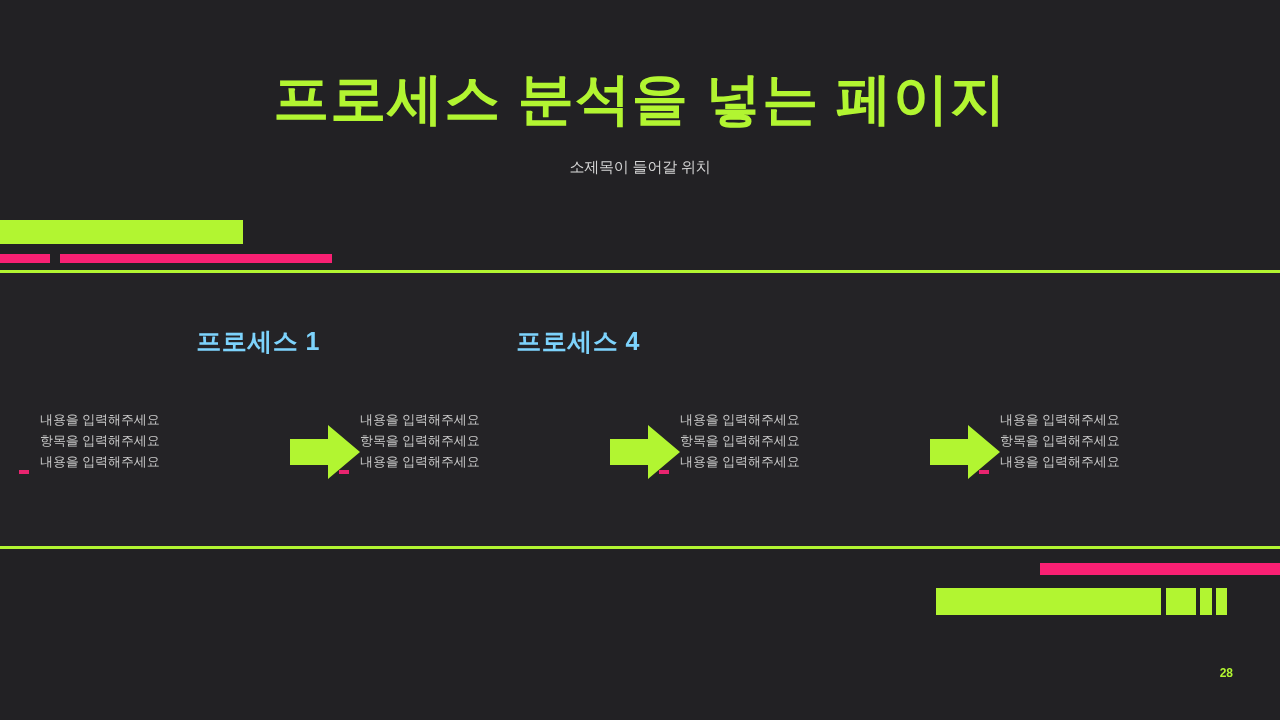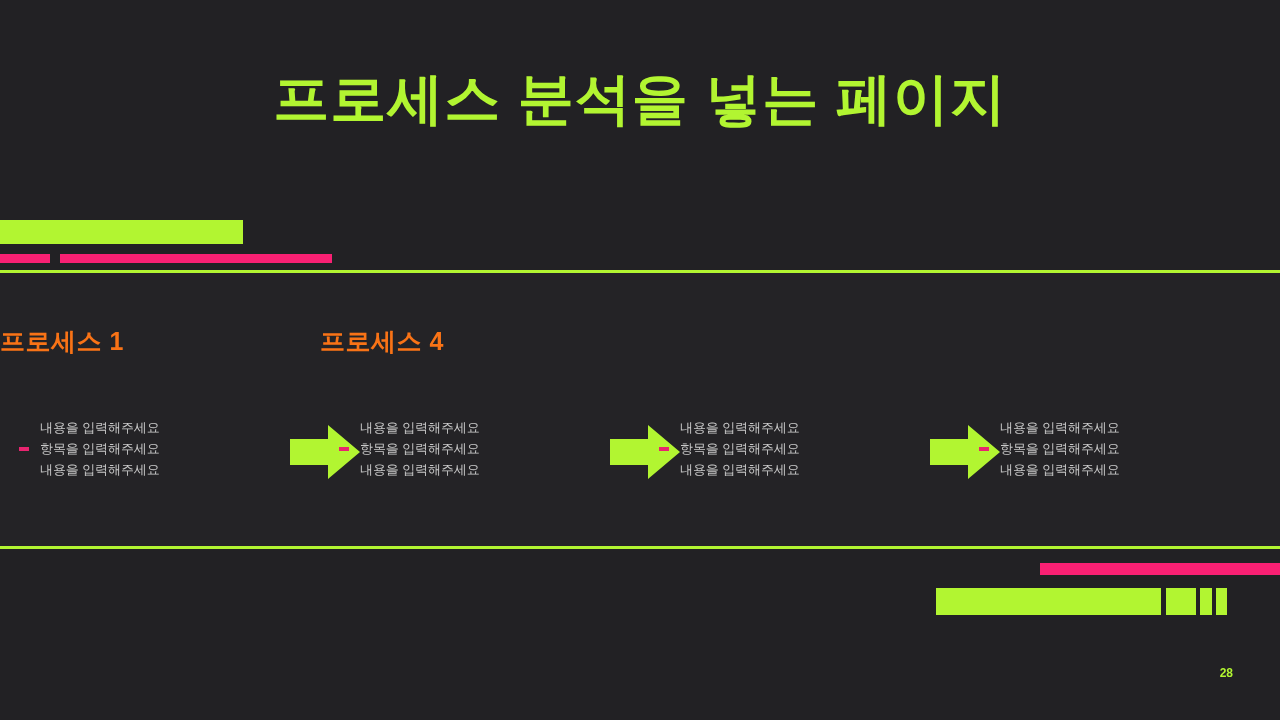--- a/index.html
+++ b/index.html
@@ -116,34 +116,34 @@
   .process-col {
     position: relative;
     width: 320px;
     height: 273px;
   }
 
   .process-heading {
     position: absolute;
     top: 52px;
     left: 0; right: 0;
-    text-align: left;
+    text-align: right;
     font-size: 25px;
     font-weight: bold;
-    color: #f97316;
+    color: #7dd3fc;
     letter-spacing: 0.5px;
     white-space: nowrap;
   }
 
   .bullets-wrap {
     position: absolute;
-    top: 144px;
+    top: 136px;
     left: 19px;
     display: flex;
-    align-items: center;
+    align-items: flex-end;
   }
 
   .bracket {
     position: relative;
     width: 12px;
     margin-right: 9px;
     flex: 0 0 12px;
   }
   .bracket .b-vert {
     position: absolute;
@@ -232,20 +232,21 @@
     color: #b2f531;
   }
 </style>
 </head>
 <body>
 
 <div class="slide">
 
   <div class="header">
     <div class="slide-title">프로세스 분석을 넣는 페이지</div>
+    <div class="subtitle">소제목이 들어갈 위치</div>
   </div>
 
   <div class="deco-green-bar"></div>
   <div class="deco-pink-stub"></div>
   <div class="deco-pink-bar"></div>
 
   <div class="rule-top"></div>
 
   <div class="content-panel">
     <div class="columns">

